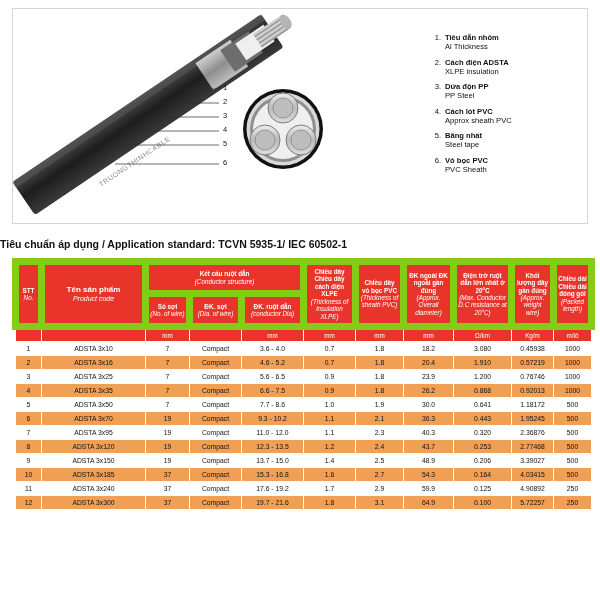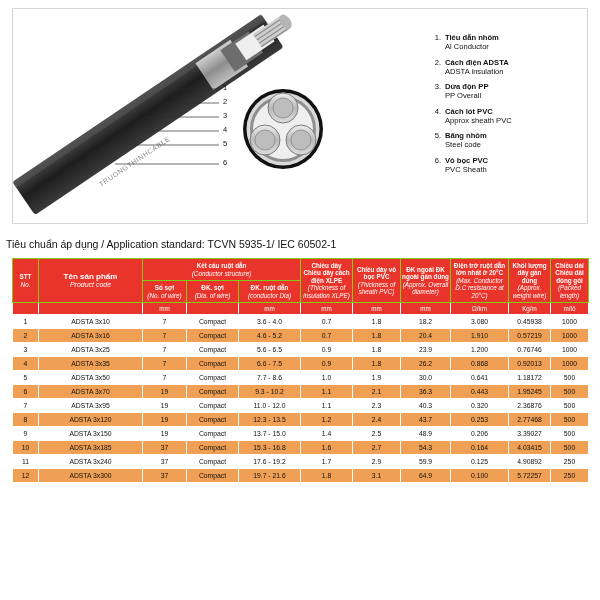--- a/index.html
+++ b/index.html
@@ -33,38 +33,38 @@
   .legend-item { display: flex; margin-bottom: 6px; }
   .legend-num { width: 12px; text-align: right; padding-right: 4px; color: #111; }
   .legend-txt .vi { font-weight: bold; color: #111; }
   .legend-txt .en { color: #111; }
 
   
   .leader { position: absolute; font-size: 7.5px; color: #111; }
 
   
   .std-line {
-    margin: 14px 0 8px 6px;
+    margin: 14px 0 8px 0;
     font-size: 10.5px;
-    font-weight: normal;
+    font-weight: bold;
     color: #111;
   }
 
   
   .tbl-wrap { margin: 0 12px; }
   table { border-collapse: collapse; width: 576px; table-layout: fixed; }
   th, td { border: 1px solid #ffffff; text-align: center; }
   thead th {
     background: #e8342a;
     color: #ffffff;
     font-size: 6.3px;
     line-height: 1.18;
     padding: 3px 1px;
     vertical-align: middle;
-    border: 1px solid #84cc16;
+    border: 7px solid #84cc16;
   }
   thead th .vi { font-weight: bold; display: block; }
   thead th .en { font-style: italic; font-weight: normal; display: block; }
   .unitrow td {
     background: #e8342a;
     color: #ffffff;
     font-size: 6.3px;
     padding: 2px 1px;
     border: 1px solid #ffffff;
   }
@@ -166,49 +166,49 @@
     <span class="leader" style="left:210px; top:102px;">3</span>
     <span class="leader" style="left:210px; top:116px;">4</span>
     <span class="leader" style="left:210px; top:130px;">5</span>
     <span class="leader" style="left:210px; top:149px;">6</span>
 
     <div class="legend">
       <div class="legend-item">
         <span class="legend-num">1.</span>
         <span class="legend-txt">
           <span class="vi">Tiêu dẫn nhôm</span><br>
-          <span class="en">Al Conductor</span>
+          <span class="en">Al Thickness</span>
         </span>
       </div>
       <div class="legend-item">
         <span class="legend-num">2.</span>
         <span class="legend-txt">
           <span class="vi">Cách điện ADSTA</span><br>
-          <span class="en">ADSTA insulation</span>
+          <span class="en">XLPE insulation</span>
         </span>
       </div>
       <div class="legend-item">
         <span class="legend-num">3.</span>
         <span class="legend-txt">
           <span class="vi">Dứa độn PP</span><br>
-          <span class="en">PP Overall</span>
+          <span class="en">PP Steel</span>
         </span>
       </div>
       <div class="legend-item">
         <span class="legend-num">4.</span>
         <span class="legend-txt">
           <span class="vi">Cách lót PVC</span><br>
           <span class="en">Approx sheath PVC</span>
         </span>
       </div>
       <div class="legend-item">
         <span class="legend-num">5.</span>
         <span class="legend-txt">
-          <span class="vi">Băng nhôm</span><br>
-          <span class="en">Steel code</span>
+          <span class="vi">Băng nhất</span><br>
+          <span class="en">Steel tape</span>
         </span>
       </div>
       <div class="legend-item">
         <span class="legend-num">6.</span>
         <span class="legend-txt">
           <span class="vi">Vỏ bọc PVC</span><br>
           <span class="en">PVC Sheath</span>
         </span>
       </div>
     </div>

